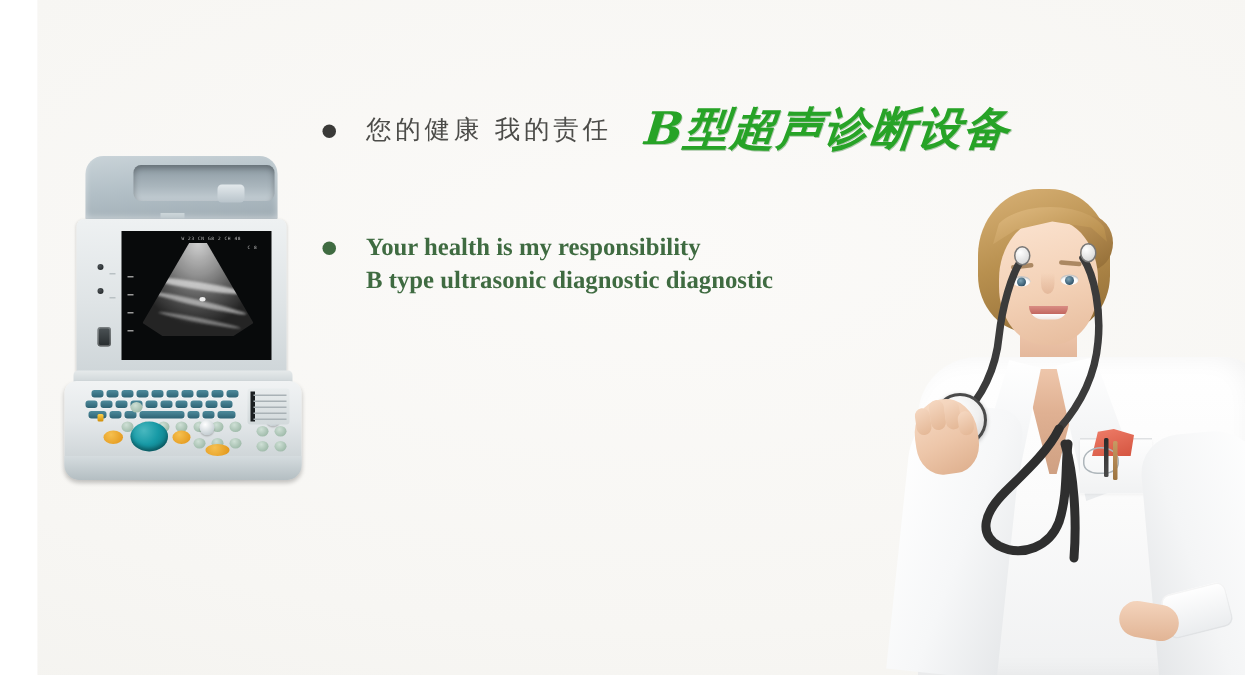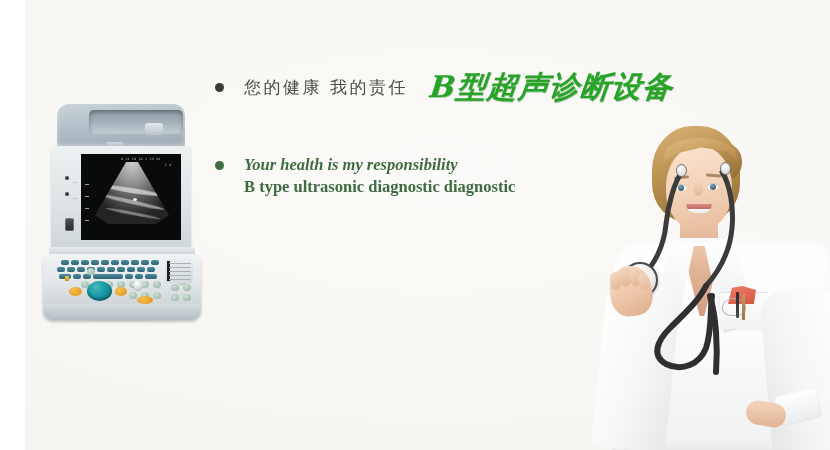--- a/index.html
+++ b/index.html
@@ -595,21 +595,21 @@
 
     <div class="line-row" id="row-cn">
       <span class="bullet dark"></span>
       <span class="cn-sub">您的健康 我的责任</span>
       <span class="cn-head">B型超声诊断设备</span>
     </div>
 
     <div class="line-row" id="row-en">
       <span class="bullet green"></span>
       <span class="en-wrap">
-        <span style="display:block;font-style:italic;">Your health is my responsibility</span>
+        <span style="display:block;">Your health is my responsibility</span>
         <span style="display:block;">B type ultrasonic diagnostic diagnostic</span>
       </span>
     </div>
 
   </div>
 
   <div id="doctor">
 
     <div id="doc-hair-back"></div>
     <div id="doc-bun"></div>

